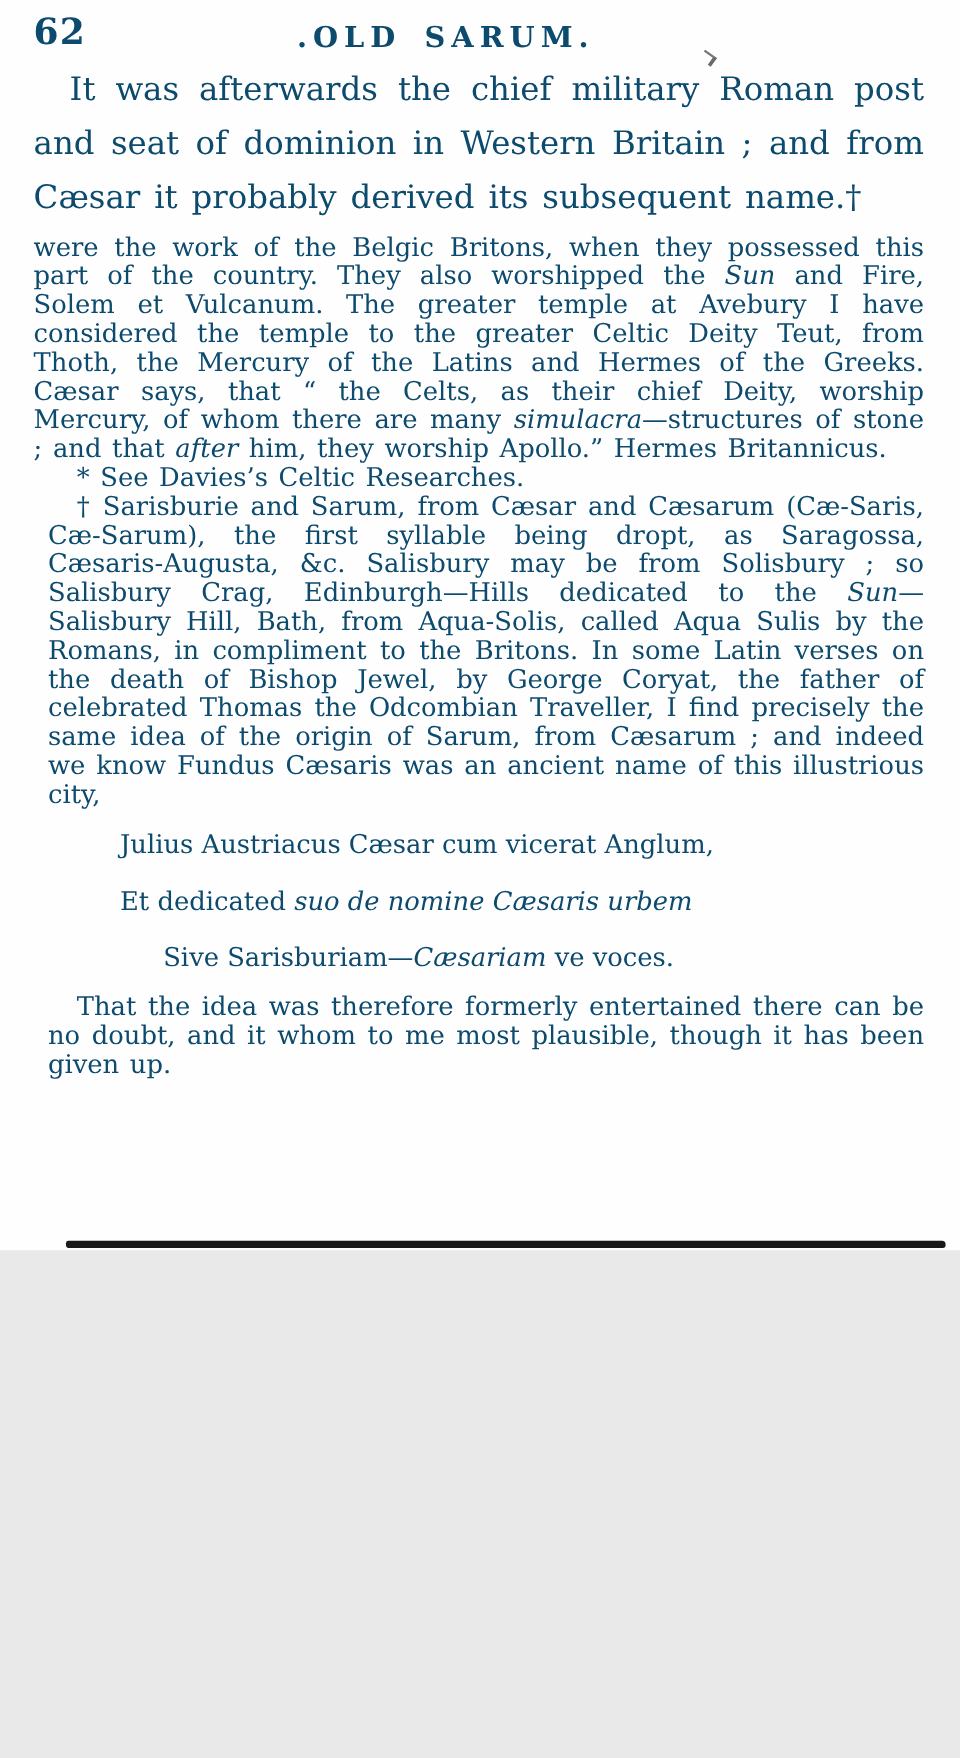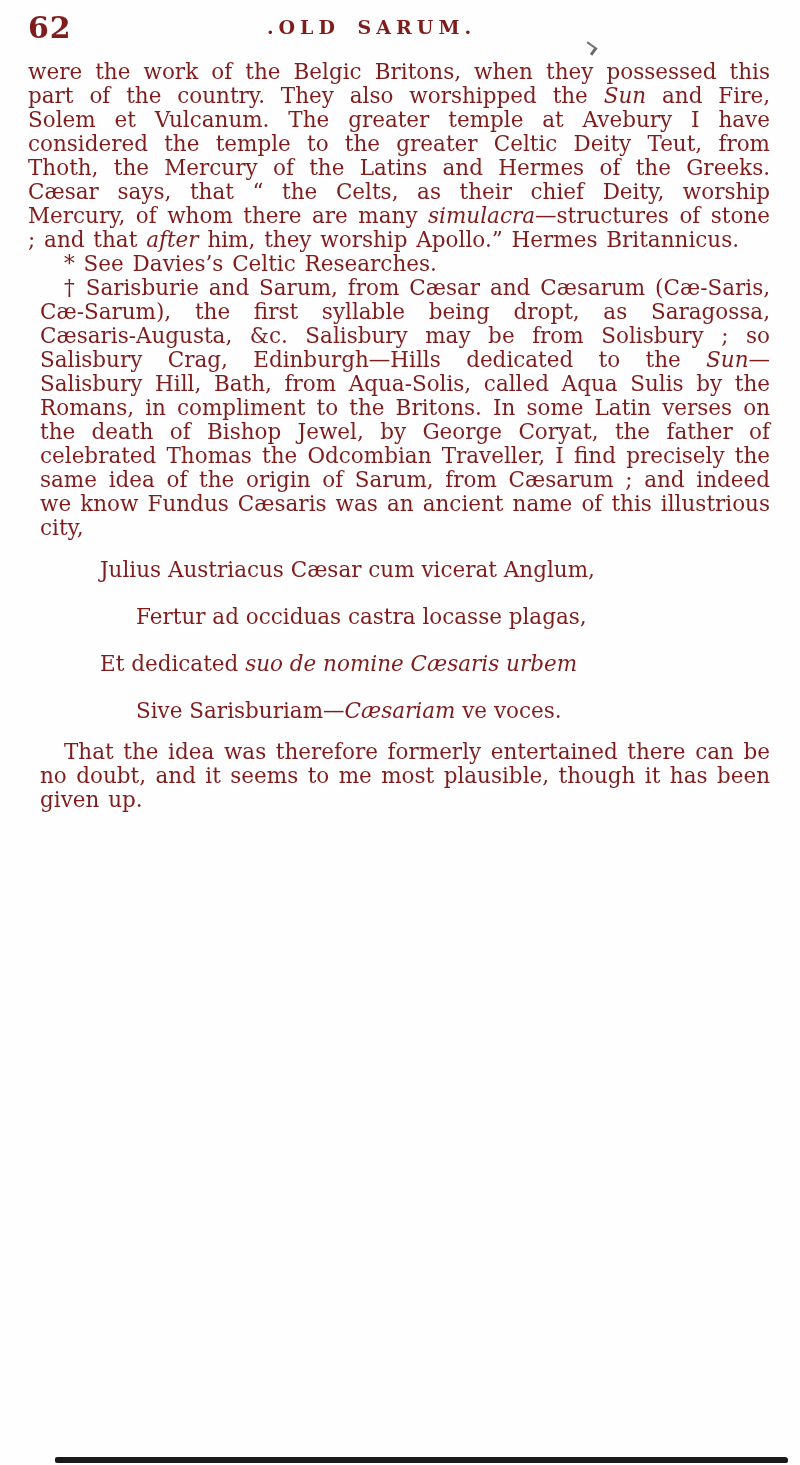--- a/index.html
+++ b/index.html
@@ -1,36 +1,36 @@
 <!DOCTYPE html>
 <html><head>
 <meta charset="utf-8">
 <style>
   html,body{margin:0;padding:0;background:#e9e9e9;}
   .page{
     position:relative;
-    width:800px;height:1465px;
+    width:800px;height:1042px;
     margin:0 auto;
     background:#fefefe;
-    color:#7f1d1d;
+    color:#0c4a6e;
     font-family:"DejaVu Serif","Liberation Serif",serif;
     box-sizing:border-box;
     padding:10px 30px 0 28px;
     overflow:hidden;
   }
   
   .hdr{position:relative;height:42px;}
   .pagenum{
     position:absolute;left:0;top:0;
     font-size:30px;font-weight:bold;letter-spacing:1px;
   }
   .running-title{
     position:absolute;left:0;right:55px;top:6px;
     text-align:center;
-    font-size:19px;letter-spacing:5px;word-spacing:6px;
+    font-size:24px;letter-spacing:5px;word-spacing:6px;
     font-weight:600;
   }
   .artifact{
     position:absolute;left:556px;top:34px;width:9px;height:7px;
     border-top:2px solid #555;border-right:3px solid #444;
     transform:rotate(35deg);opacity:.8;
   }
   
   .body-text{
     margin:0;
@@ -66,35 +66,35 @@
 <body>
 
 <div class="page">
 
   <div class="hdr">
     <span class="pagenum">62</span>
     <span class="running-title">.OLD SARUM.</span>
     <span class="artifact"></span>
   </div>
 
+  <p class="body-text indent-main">It was afterwards the chief military Roman post and seat of dominion in Western Britain ; and from Cæsar it probably derived its subsequent name.†</p>
 
   <section class="fn-section">
 
     <p class="fn"><span>were the work of the Belgic Britons, when they possessed this part of the country. They also worshipped the </span><span class="it">Sun</span><span> and Fire, Solem et Vulcanum. The greater temple at Avebury I have considered the temple to the greater Celtic Deity Teut, from Thoth, the Mercury of the Latins and Hermes of the Greeks. Cæsar says, that “ the Celts, as their chief Deity, worship Mercury, of whom there are many </span><span class="it">simulacra</span><span>—structures of stone ; and that </span><span class="it">after</span><span> him, they worship Apollo.” Hermes Britannicus.</span></p>
 
     <p class="fn indent-fn">* See Davies’s Celtic Researches.</p>
 
     <p class="fn indent-fn"><span>† Sarisburie and Sarum, from Cæsar and Cæsarum (Cæ-Saris, Cæ-Sarum), the first syllable being dropt, as Saragossa, Cæsaris-Augusta, &amp;c. Salisbury may be from Solisbury ; so Salisbury Crag, Edinburgh—Hills dedicated to the </span><span class="it">Sun</span><span>—Salisbury Hill, Bath, from Aqua-Solis, called Aqua Sulis by the Romans, in compliment to the Britons. In some Latin verses on the death of Bishop Jewel, by George Coryat, the father of celebrated Thomas the Odcombian Traveller, I find precisely the same idea of the origin of Sarum, from Cæsarum ; and indeed we know Fundus Cæsaris was an ancient name of this illustrious city,</span></p>
 
     <div class="verse">
       <p class="verse-line v0"><span>Julius Austriacus Cæsar cum vicerat Anglum,</span></p>
-      <p class="verse-line v1"><span>Fertur ad occiduas castra locasse plagas,</span></p>
       <p class="verse-line v0"><span>Et dedicated </span><span class="it">suo de nomine Cæsaris urbem</span></p>
       <p class="verse-line v1"><span>Sive Sarisburiam—</span><span class="it">Cæsariam</span><span> ve voces.</span></p>
     </div>
 
-    <p class="fn indent-fn">That the idea was therefore formerly entertained there can be no doubt, and it seems to me most plausible, though it has been given up.</p>
+    <p class="fn indent-fn">That the idea was therefore formerly entertained there can be no doubt, and it whom to me most plausible, though it has been given up.</p>
 
   </section>
 
   <div class="bottom-bar"></div>
 
 </div>
 
 </body></html>

